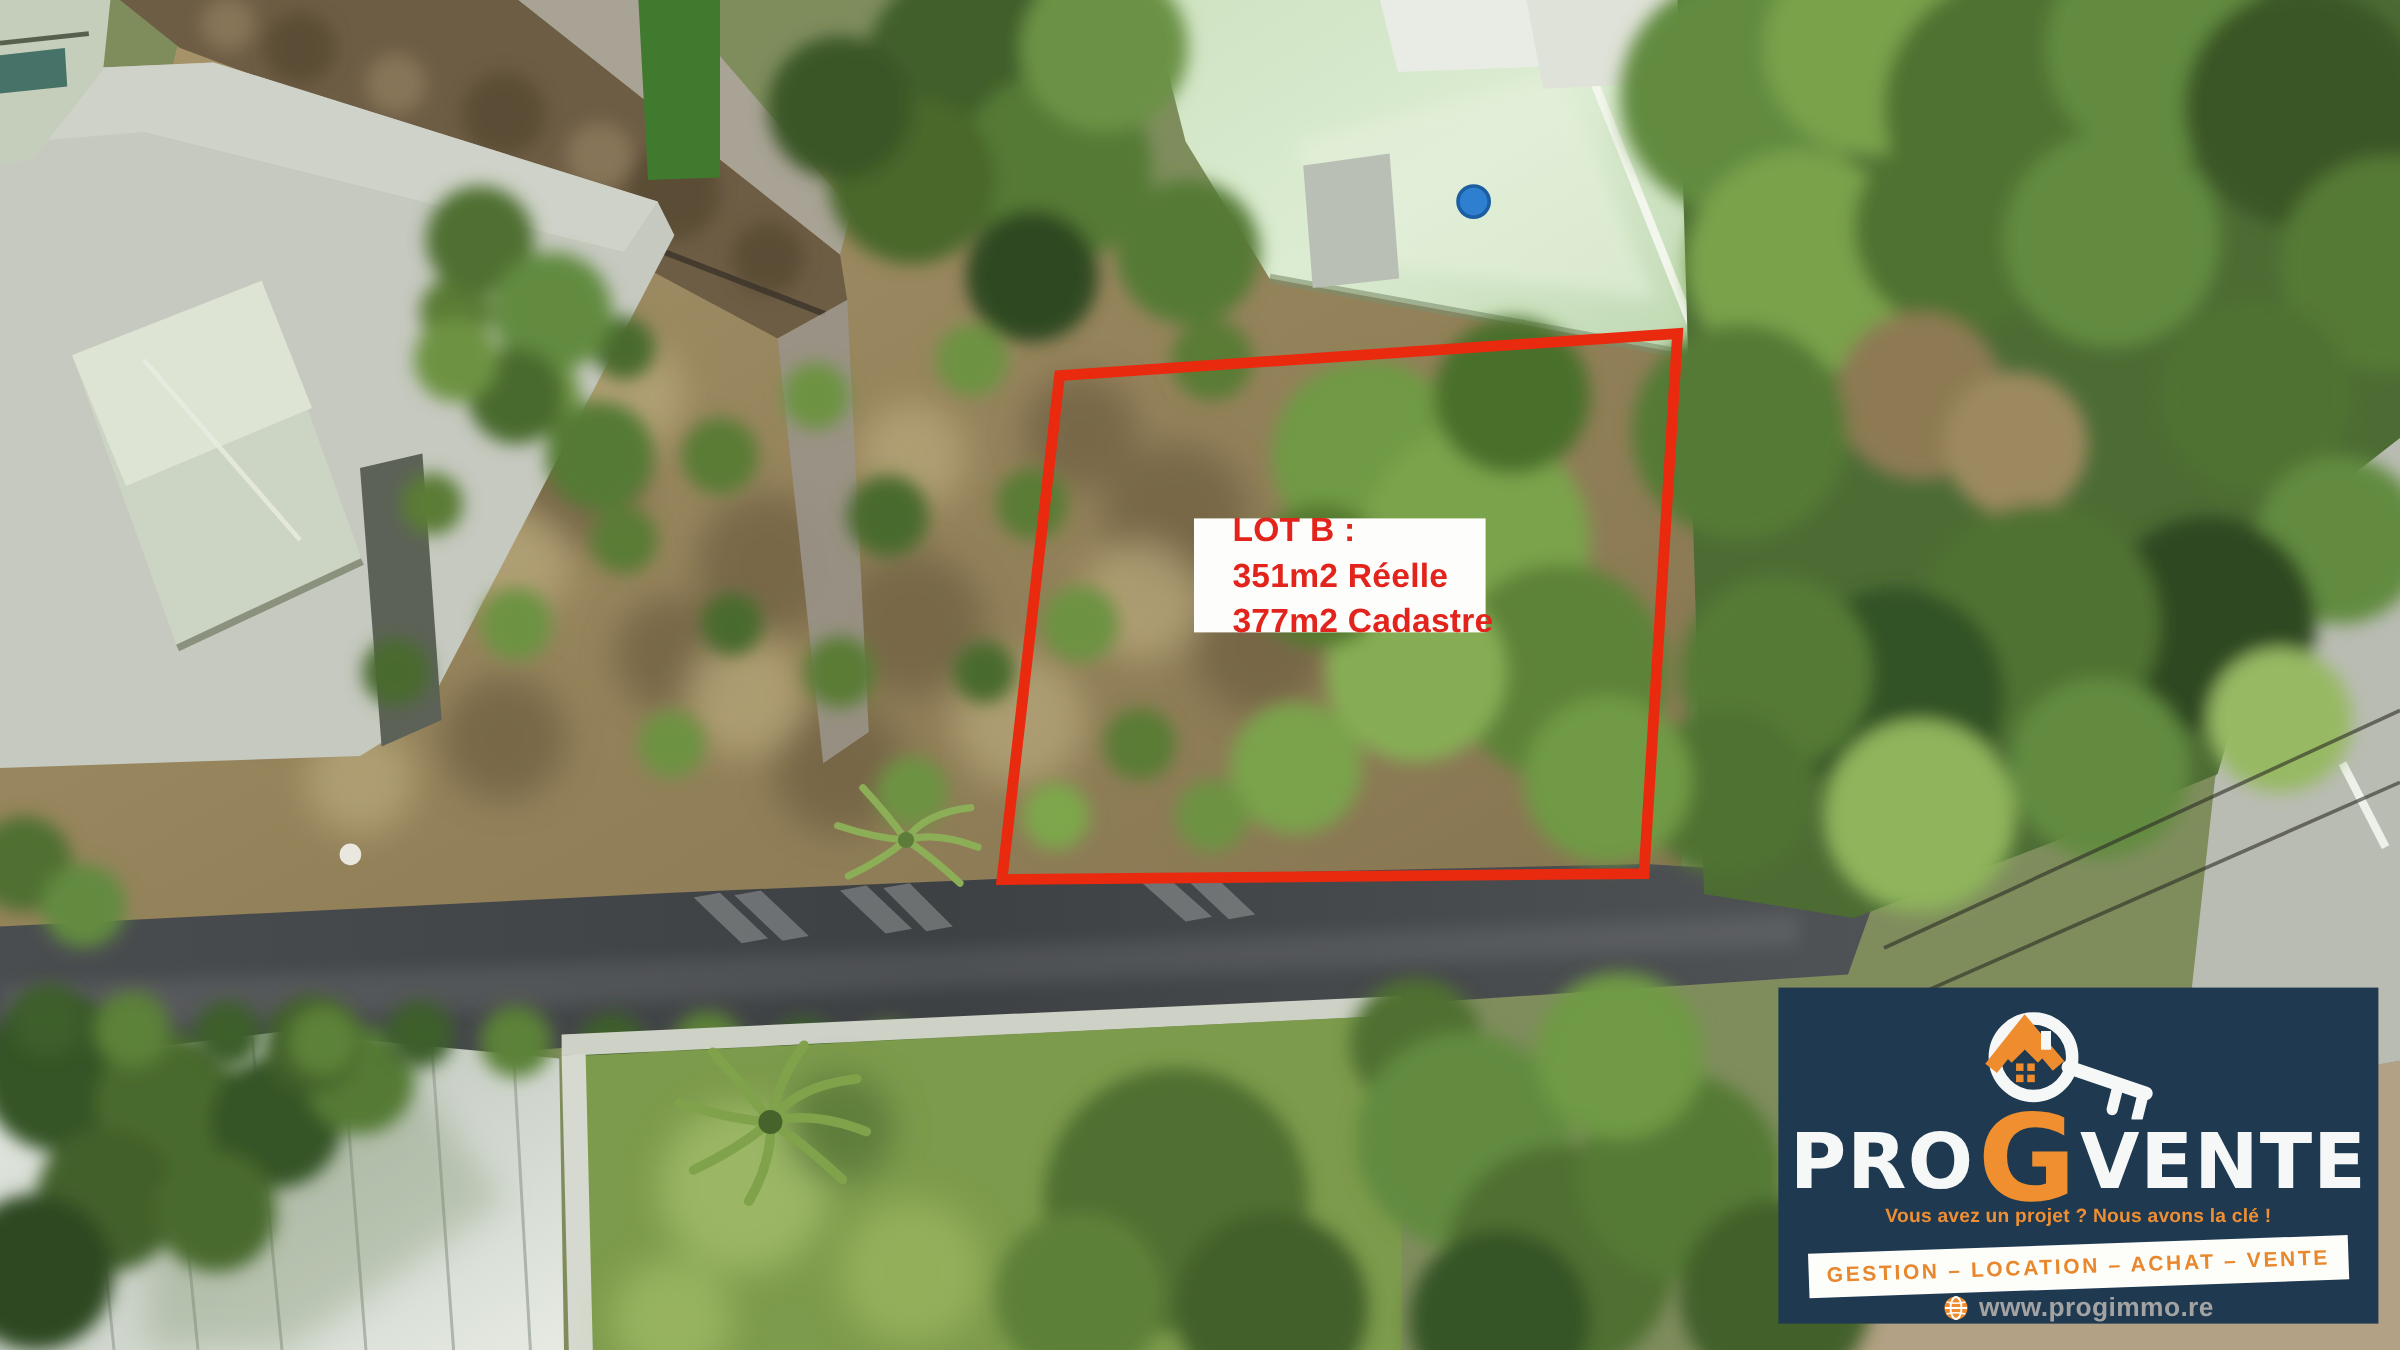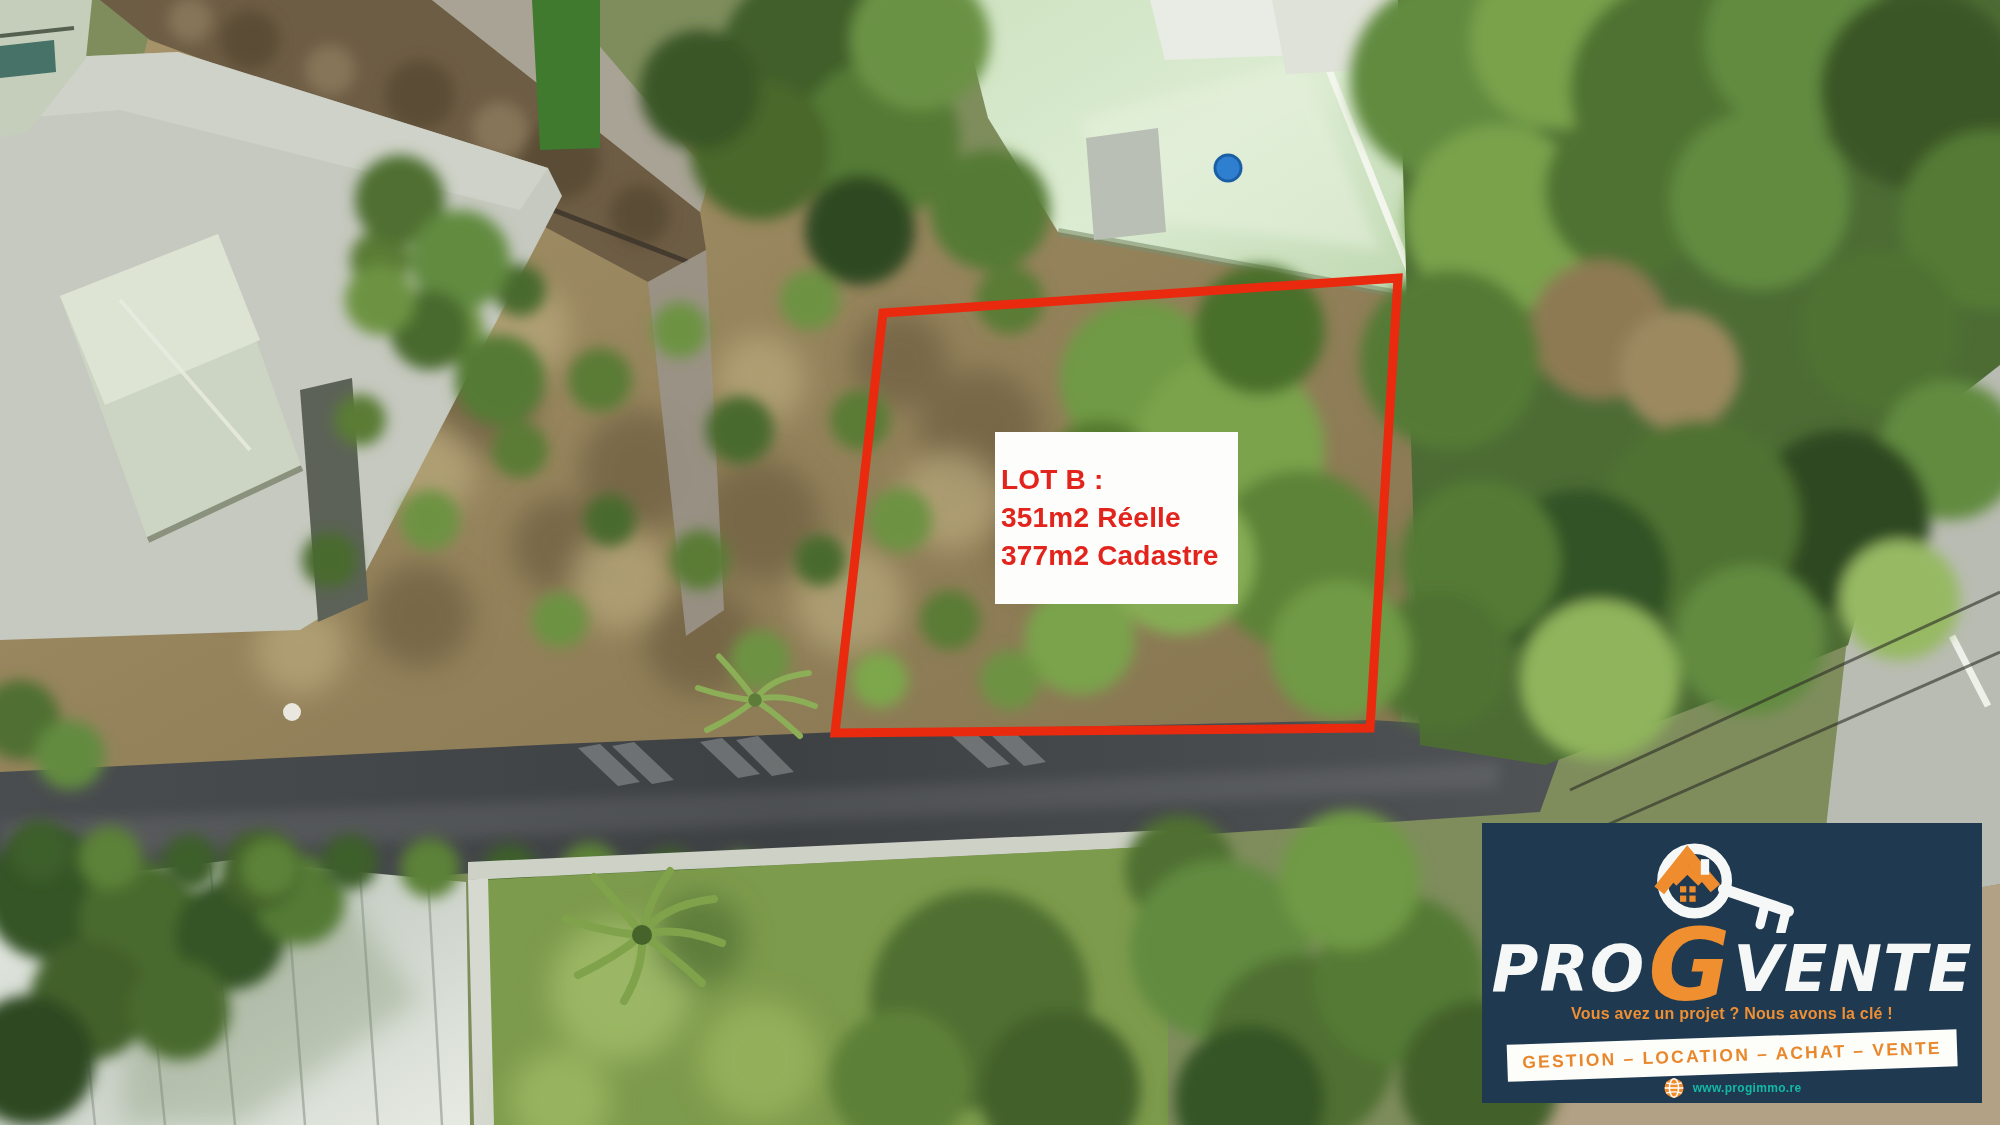--- a/index.html
+++ b/index.html
@@ -5,56 +5,56 @@
   html,body{margin:0;padding:0;background:#222;}
   #canvas{
     position:relative;width:2000px;height:1125px;overflow:hidden;
     font-family:"Liberation Sans",sans-serif;
   }
   #scene{position:absolute;inset:0;z-index:1;}
   #overlay-svg{position:absolute;inset:0;z-index:4;pointer-events:none;}
 
   
   #lot-label{
-    position:absolute;left:995px;top:432px;width:243px;height:172px;
+    position:absolute;left:995px;top:432px;width:243px;height:95px;
     background:#fdfdfb;z-index:5;display:flex;flex-direction:column;
-    justify-content:center;padding-left:6px;box-sizing:border-box;gap:2px;
+    justify-content:center;padding-left:32px;box-sizing:border-box;gap:2px;
   }
   #lot-label .lot-line{
     color:#e3241c;font-weight:bold;font-size:28px;line-height:36px;
     letter-spacing:.2px;white-space:nowrap;
   }
 
   
   #brand-panel{
     position:absolute;left:1482px;top:823px;width:500px;height:280px;
     background:#1e3950;z-index:6;
   }
   #brand-icon{position:absolute;left:160px;top:6px;}
   #brand-title{
     position:absolute;left:0;top:106px;width:100%;height:80px;
     display:flex;align-items:center;justify-content:center;
-    font-family:"DejaVu Sans",sans-serif;font-weight:bold;line-height:1;font-style:italic;
+    font-family:"DejaVu Sans",sans-serif;font-weight:bold;line-height:1;
   }
   #brand-title .t-white{color:#f6f8f7;font-size:64px;letter-spacing:1px;}
   #brand-title .t-orange{color:#ef8f2f;font-size:100px;letter-spacing:0;margin:0 3px 6px 3px;}
   #brand-tagline{
     position:absolute;left:0;top:182px;width:100%;text-align:center;
     color:#ef8f33;font-weight:bold;font-size:16px;letter-spacing:.2px;
   }
   #brand-banner{
     position:absolute;left:50%;top:214px;transform:translateX(-50%) rotate(-2deg);
     background:#fdfdfa;padding:8px 15px;white-space:nowrap;
     color:#e9872c;font-weight:bold;font-size:17.5px;letter-spacing:2.2px;
   }
   #brand-site{
     position:absolute;left:0;top:254px;width:100%;
     display:flex;align-items:center;justify-content:center;gap:8px;
   }
-  #brand-site .site-text{color:#14b8a6;font-weight:bold;font-size:12px;letter-spacing:.3px;}
+  #brand-site .site-text{color:#a3a3a3;font-weight:bold;font-size:22px;letter-spacing:.3px;}
 </style>
 </head>
 <body>
 
 <div id="canvas">
 
   <svg id="scene" width="2000" height="1125" viewBox="0 0 2000 1125">
     <defs>
       <filter id="soft" x="-30%" y="-30%" width="160%" height="160%">
           <feGaussianBlur stdDeviation="7"></feGaussianBlur>

